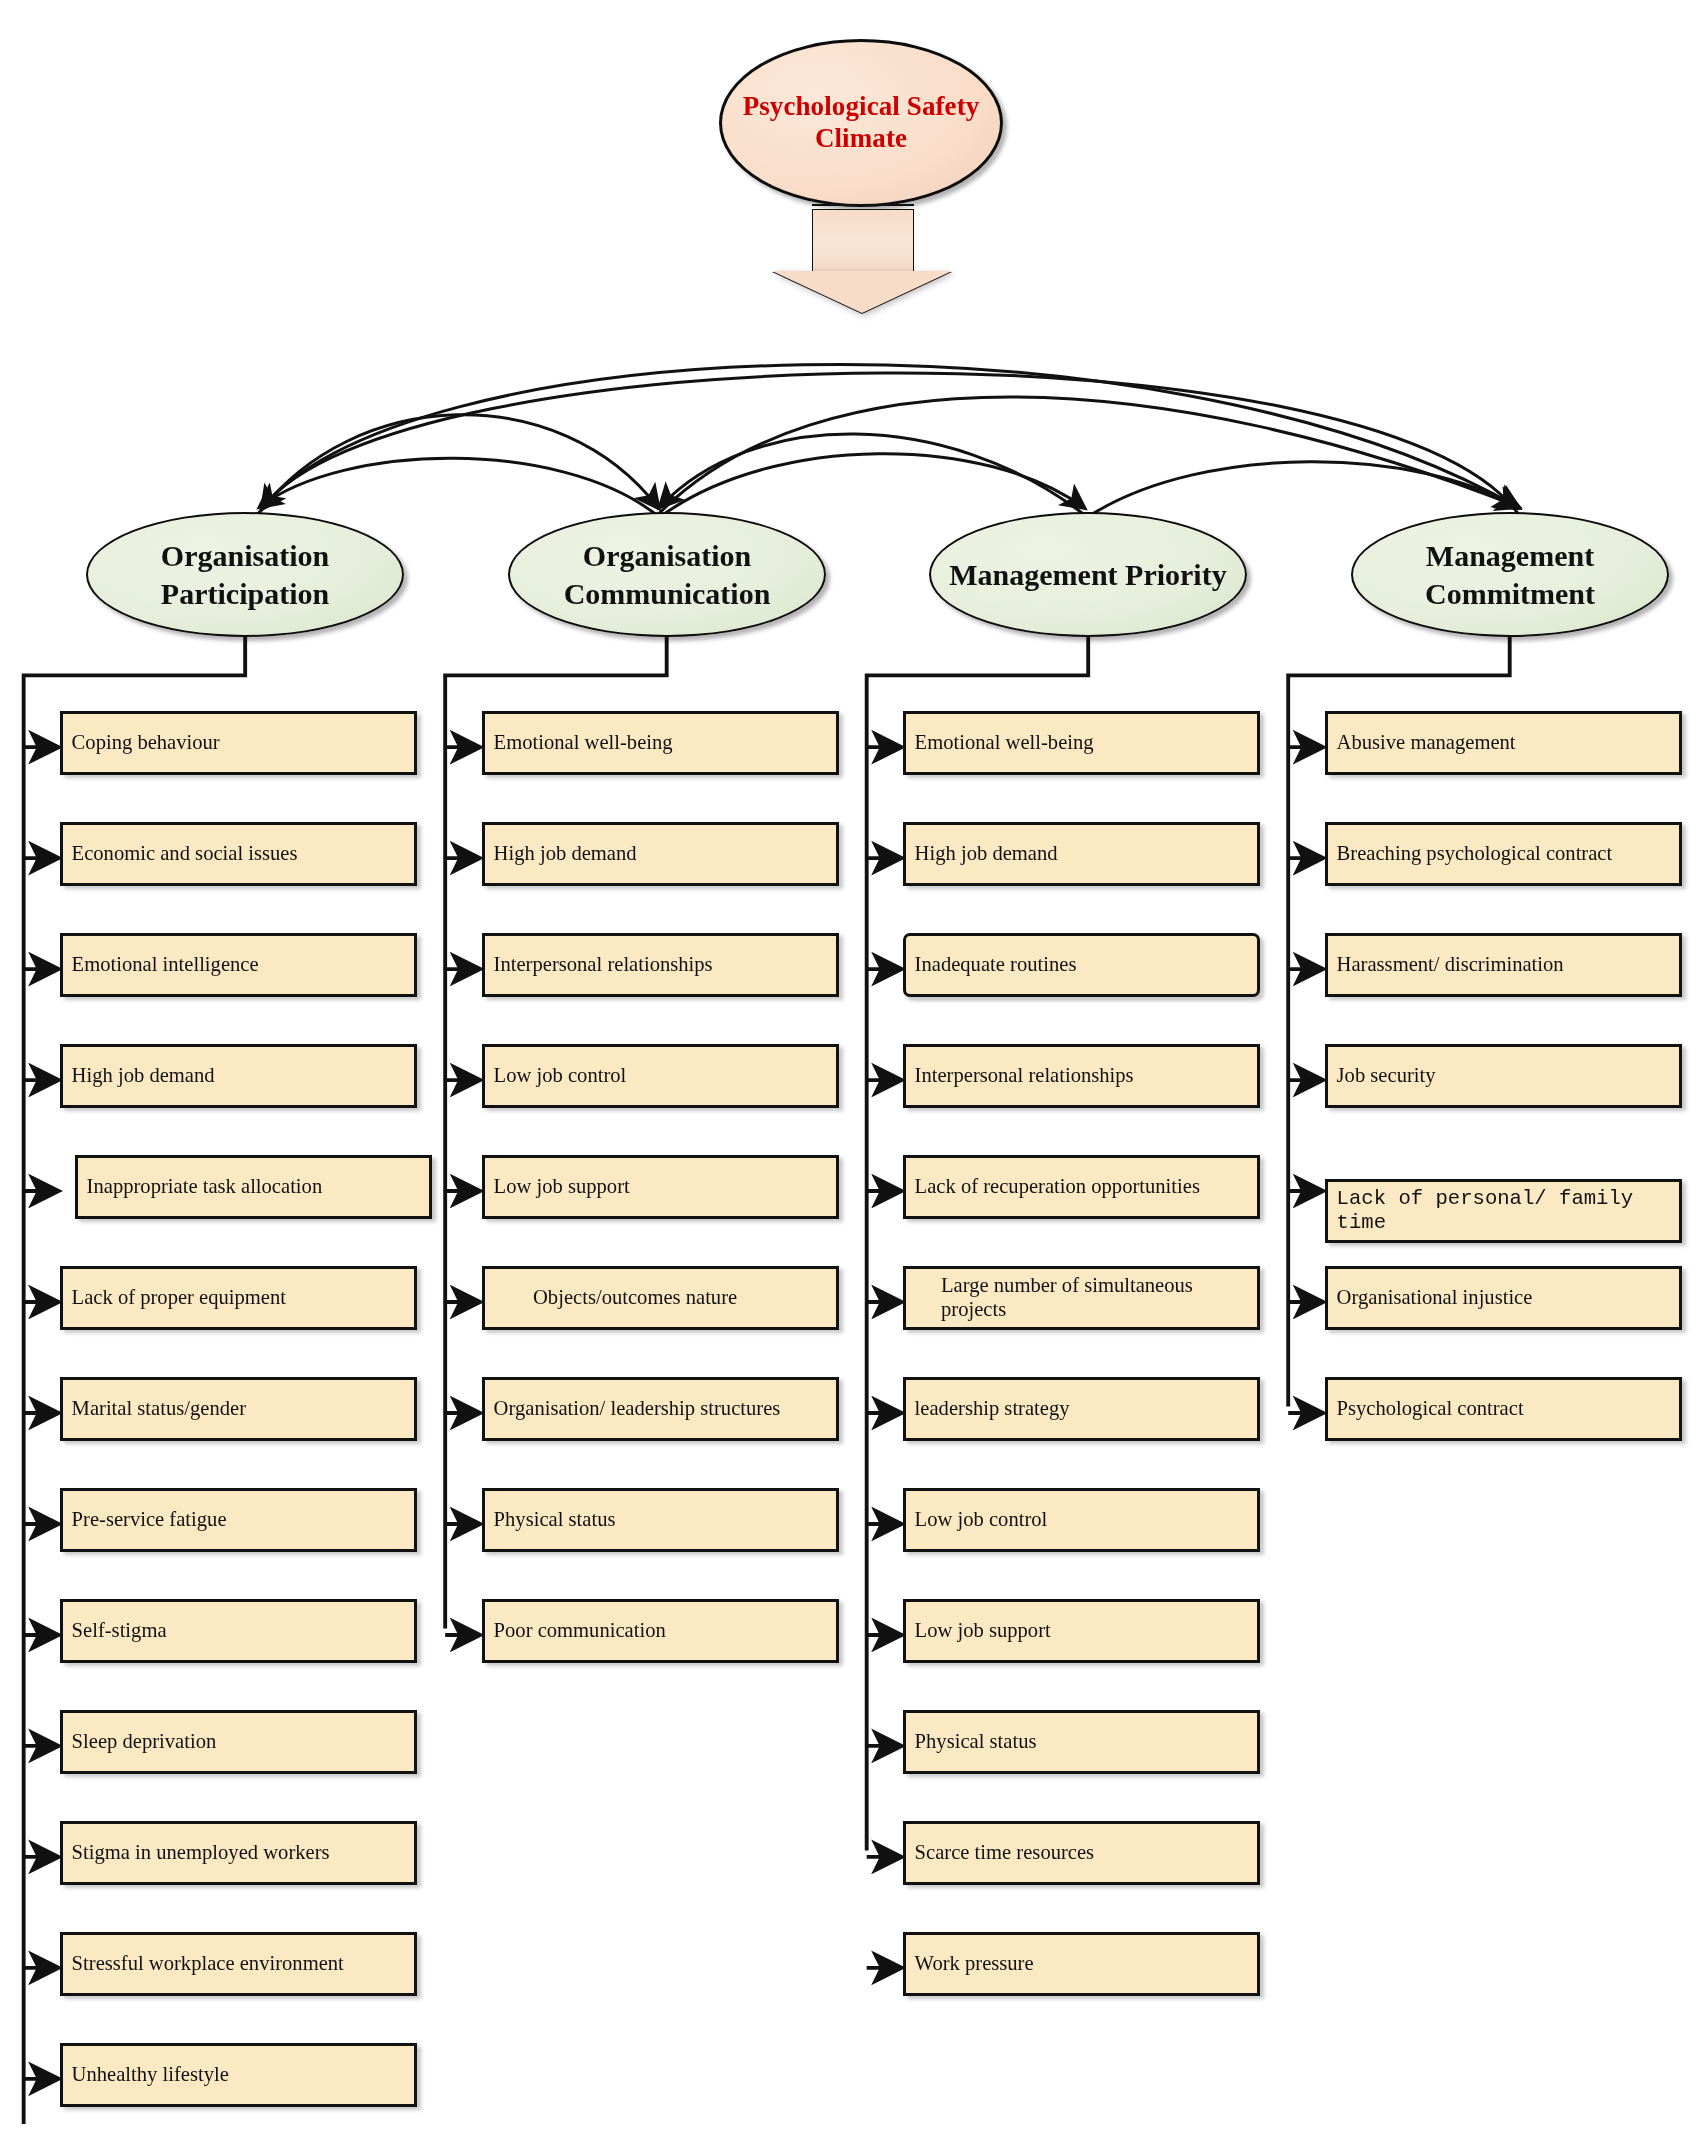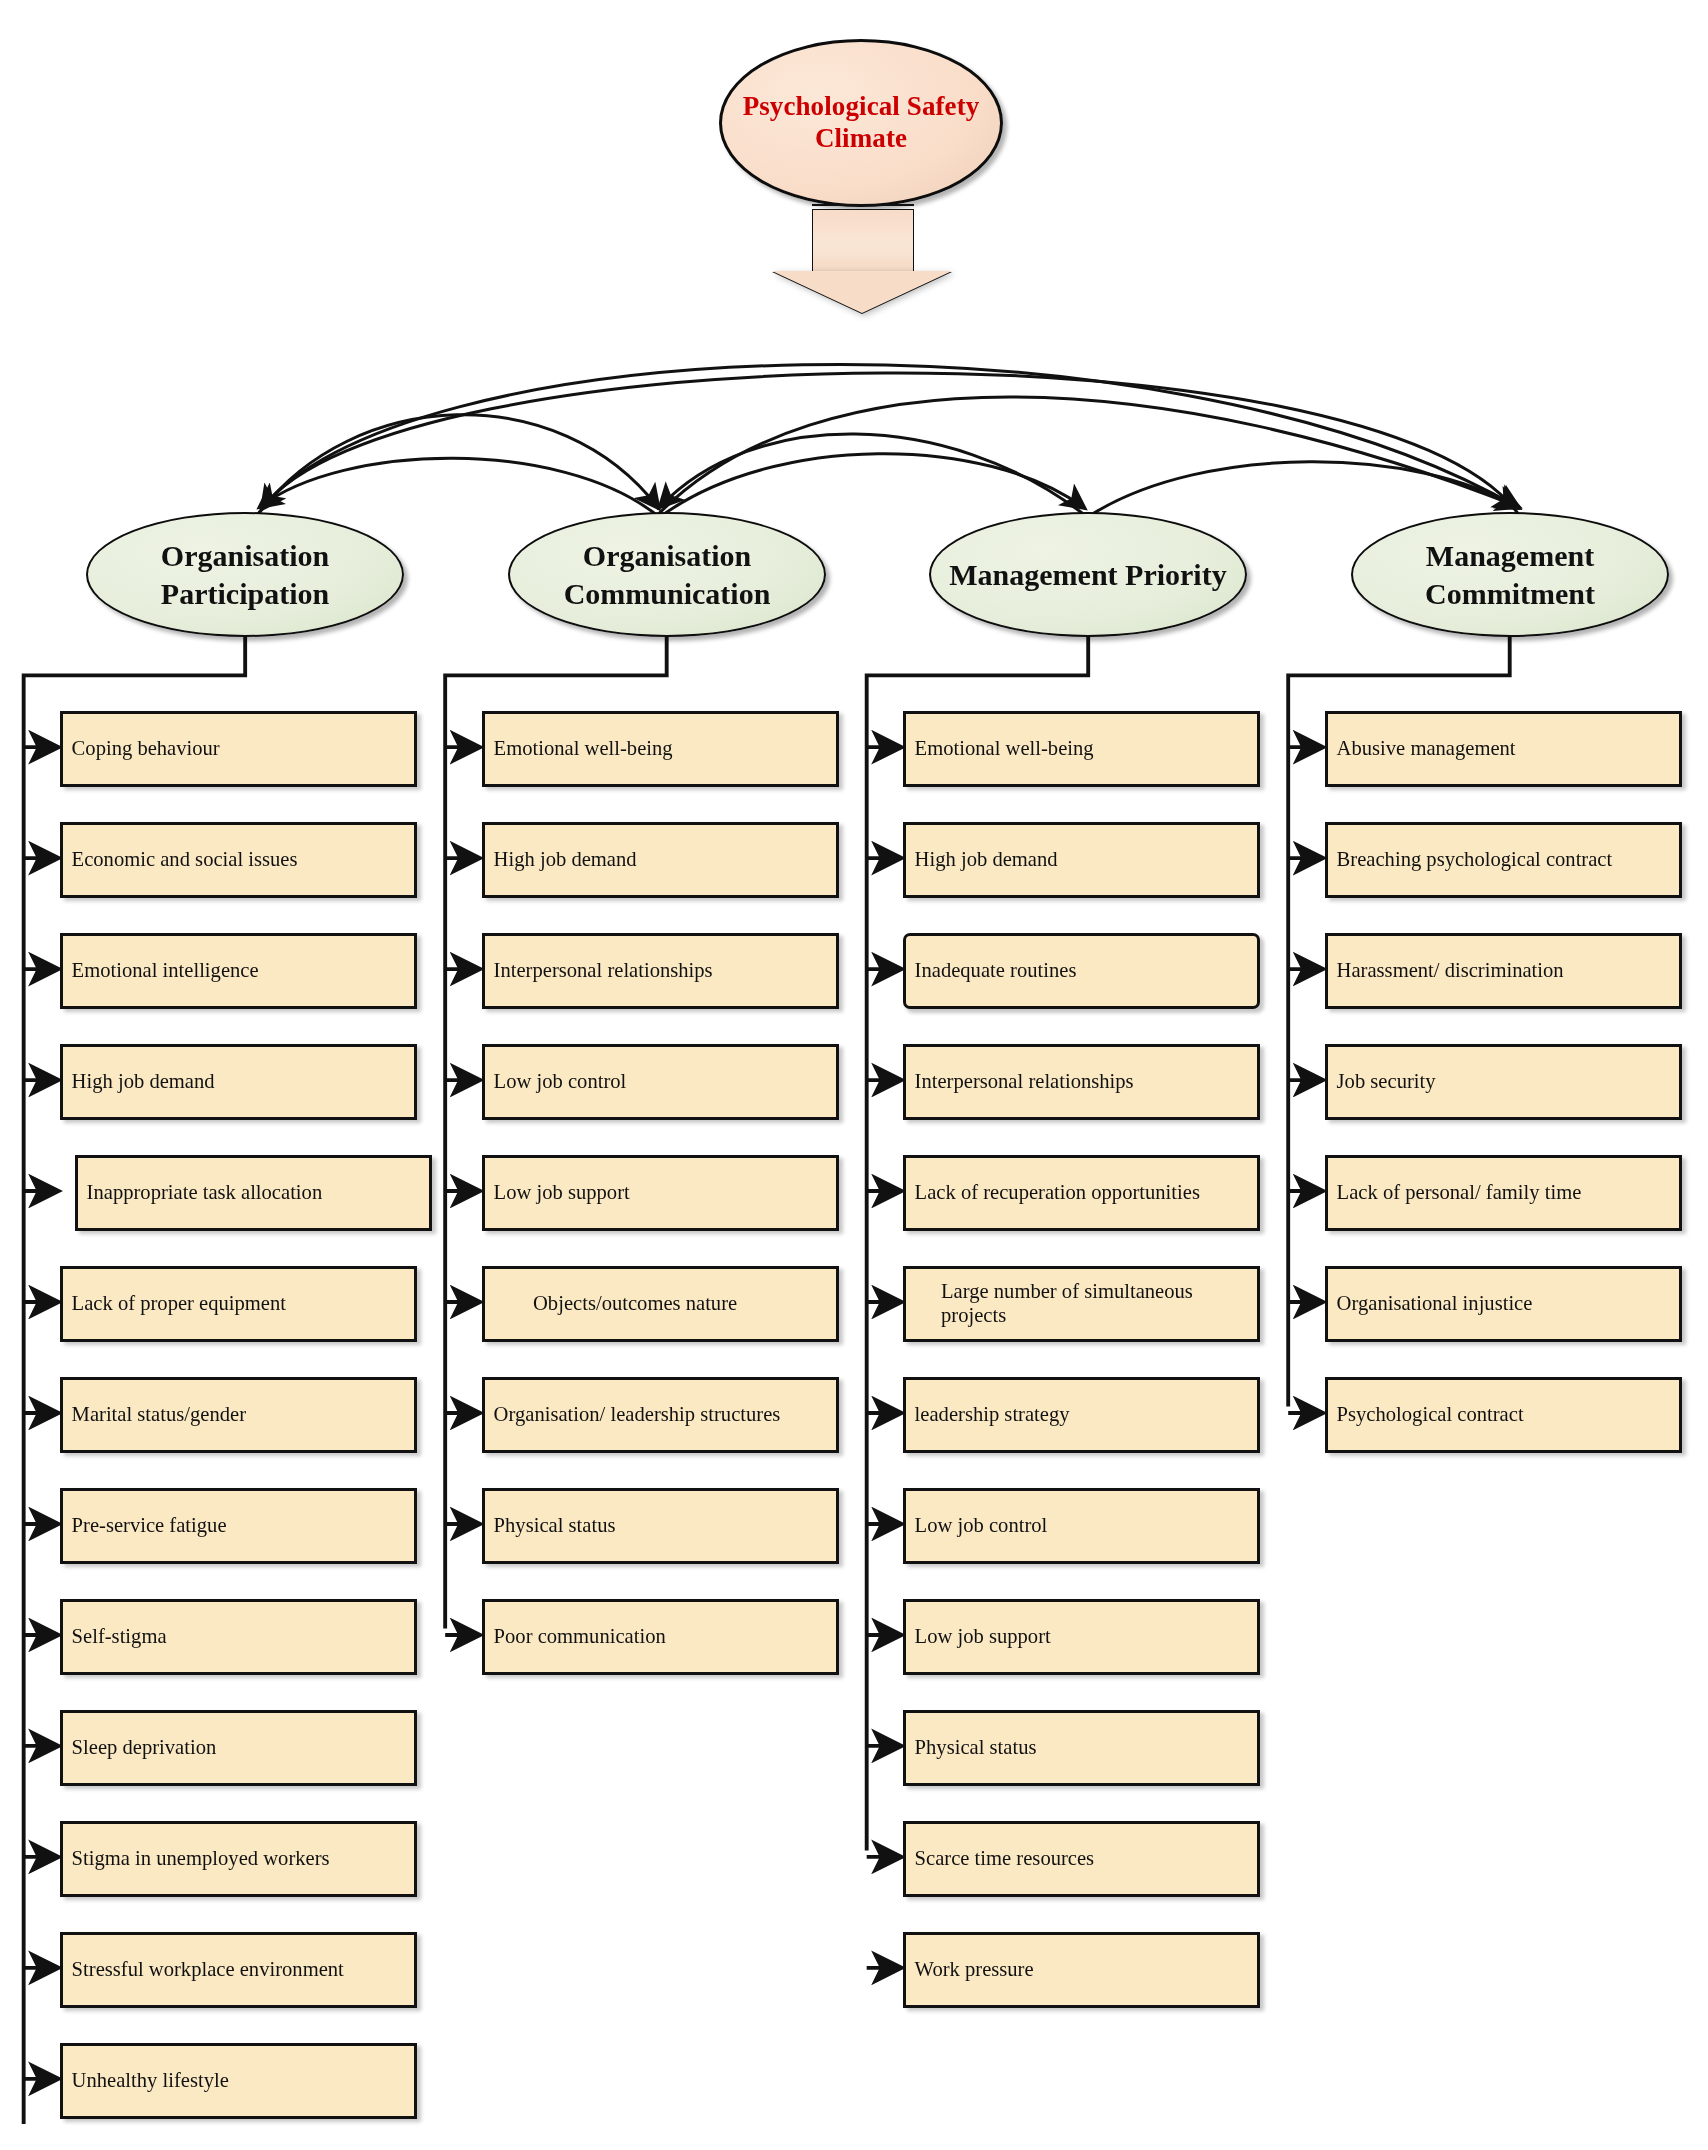--- a/index.html
+++ b/index.html
@@ -52,21 +52,21 @@
     display:flex;align-items:center;justify-content:center;box-sizing:border-box;
   }
   .node-ellipse .lbl{
     color:#111;font-weight:bold;font-size:30px;line-height:1.26;text-align:center;
   }
 
   
   .col{position:absolute;top:711px;}
   .leaf{
     position:absolute;
-    width:357px;height:76px;
+    width:357px;height:64px;
     background:#fbe9c4;
     border:3px solid #111;
     box-shadow:3.9px 3.4px 3.9px rgba(0,0,0,.22);
     box-sizing:border-box;
     display:flex;align-items:center;
     padding:0 6px 0 8.6px;
   }
   .leaf .txt{font-size:20.6px;line-height:1.14;color:#111;}
   .leaf.two .txt{line-height:1.16;}
 </style>
@@ -289,21 +289,21 @@
       </div>
       <div class="leaf two" style="top: 111px;">
         <span class="txt">Breaching psychological contract</span>
       </div>
       <div class="leaf" style="top: 222px;">
         <span class="txt">Harassment/ discrimination</span>
       </div>
       <div class="leaf" style="top: 333px;">
         <span class="txt">Job security</span>
       </div>
-      <div class="leaf two" style="top: 444px;">
+      <div class="leaf two" style="top: 468px; font-family: Liberation Mono, monospace;">
         <span class="txt">Lack of personal/ family time</span>
       </div>
       <div class="leaf" style="top: 555px;">
         <span class="txt">Organisational injustice</span>
       </div>
       <div class="leaf" style="top: 666px;">
         <span class="txt">Psychological contract</span>
       </div>
     </div>
 

